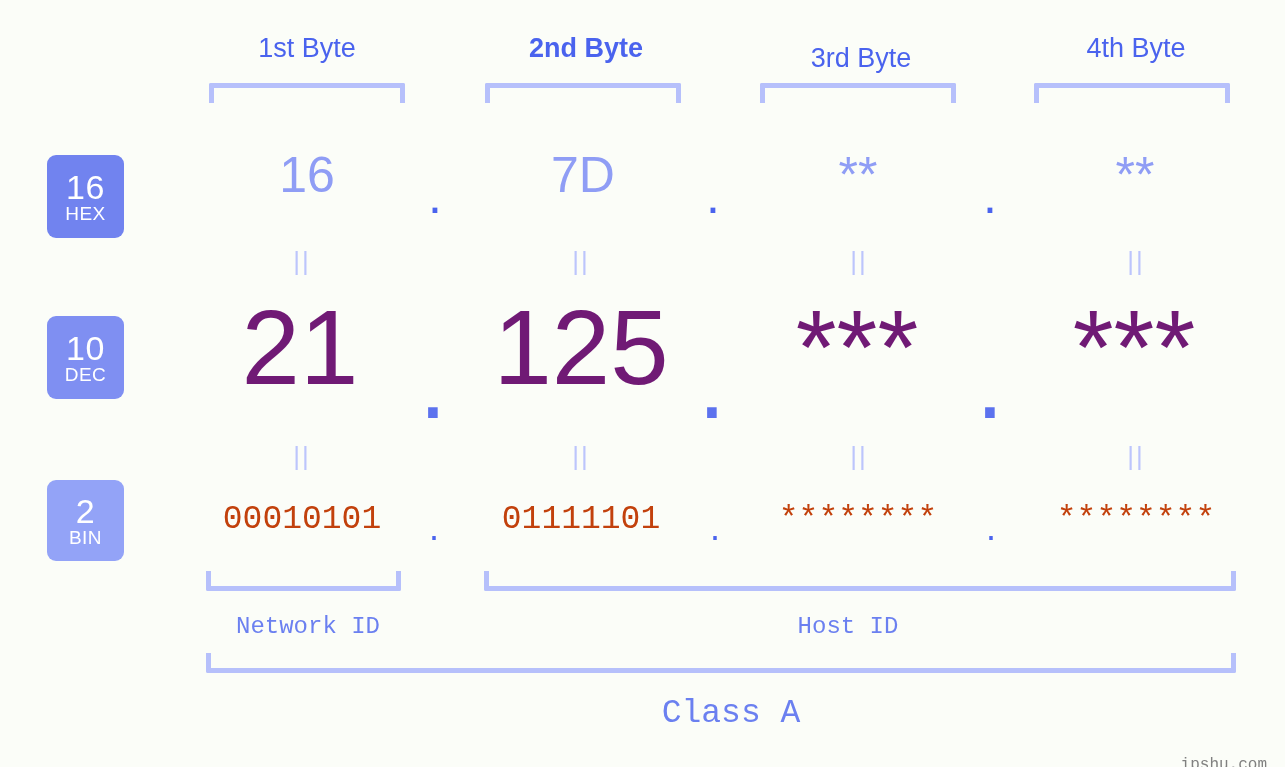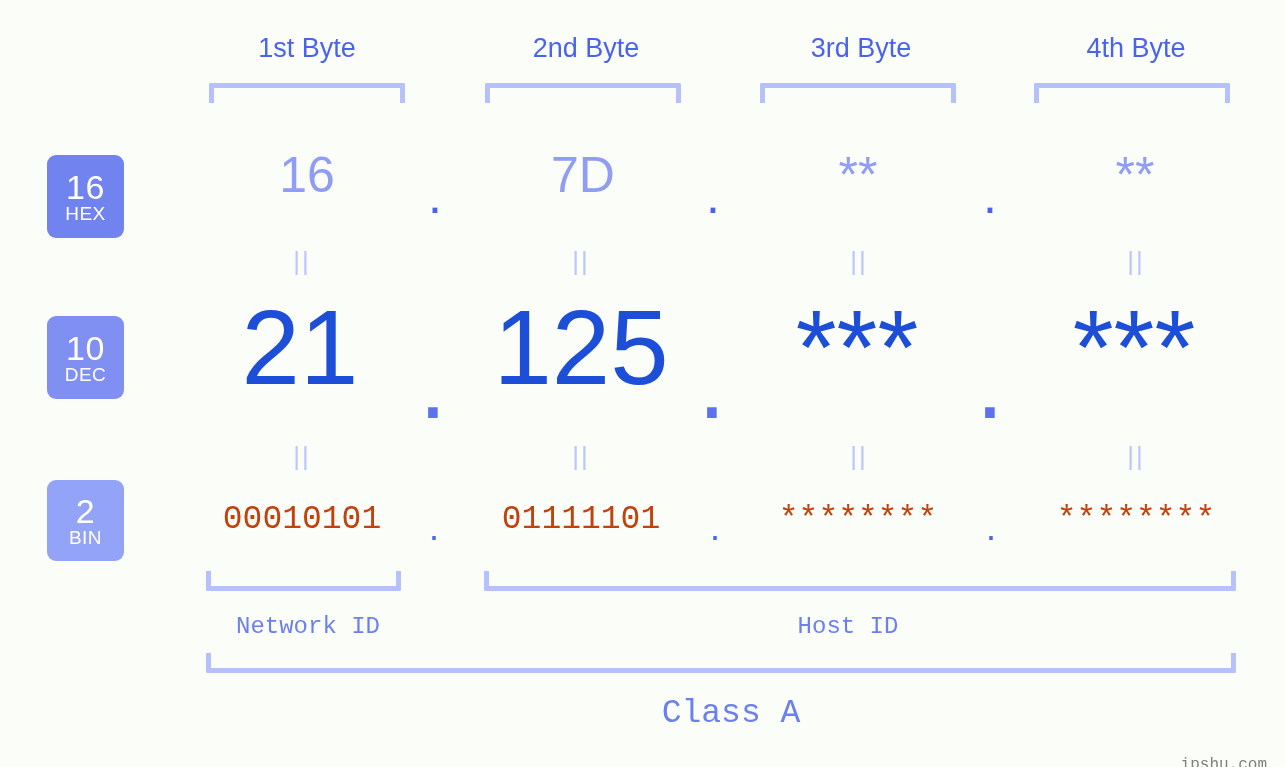--- a/index.html
+++ b/index.html
@@ -105,21 +105,21 @@
     position: absolute;
     top: 196px;
     font-size: 50px;
     color: #4a63ee;
     line-height: 0;
     text-align: center;
   }
 
   .row-dec .val {
     font-size: 105px;
-    color: #1d4ed8;
+    color: #701a75;
     font-family: "Liberation Sans", sans-serif;
     top: 295px;
     line-height: 1;
   }
   .row-dec .dot {
     position: absolute;
     top: 383px;
     font-size: 100px;
     color: #5c72ee;
     line-height: 0;
@@ -178,22 +178,22 @@
     white-space: nowrap;
     margin-top: 44px;
   }
 </style>
 </head>
 <body>
 
 <div class="stage">
 
   <div class="byte-head" style="left:207px; width:200px;">1st Byte</div>
-  <div class="byte-head" style="left:486px; width:200px;">2nd Byte</div>
-  <div class="byte-head" style="left:761px; width:200px;">3rd Byte</div>
+  <div class="byte-head" style="left:486px; width:200px;font-weight:bold;">2nd Byte</div>
+  <div class="byte-head" style="left:761px; width:200px;margin-top:10px;">3rd Byte</div>
   <div class="byte-head" style="left:1036px; width:200px;">4th Byte</div>
 
   <div class="bracket-top" style="left:209px; top:83px; width:196px;"></div>
   <div class="bracket-top" style="left:485px; top:83px; width:196px;"></div>
   <div class="bracket-top" style="left:760px; top:83px; width:196px;"></div>
   <div class="bracket-top" style="left:1034px; top:83px; width:196px;"></div>
 
   <div class="badge" id="badge-hex">
     <span class="num">16</span>
     <span class="sub">HEX</span>

